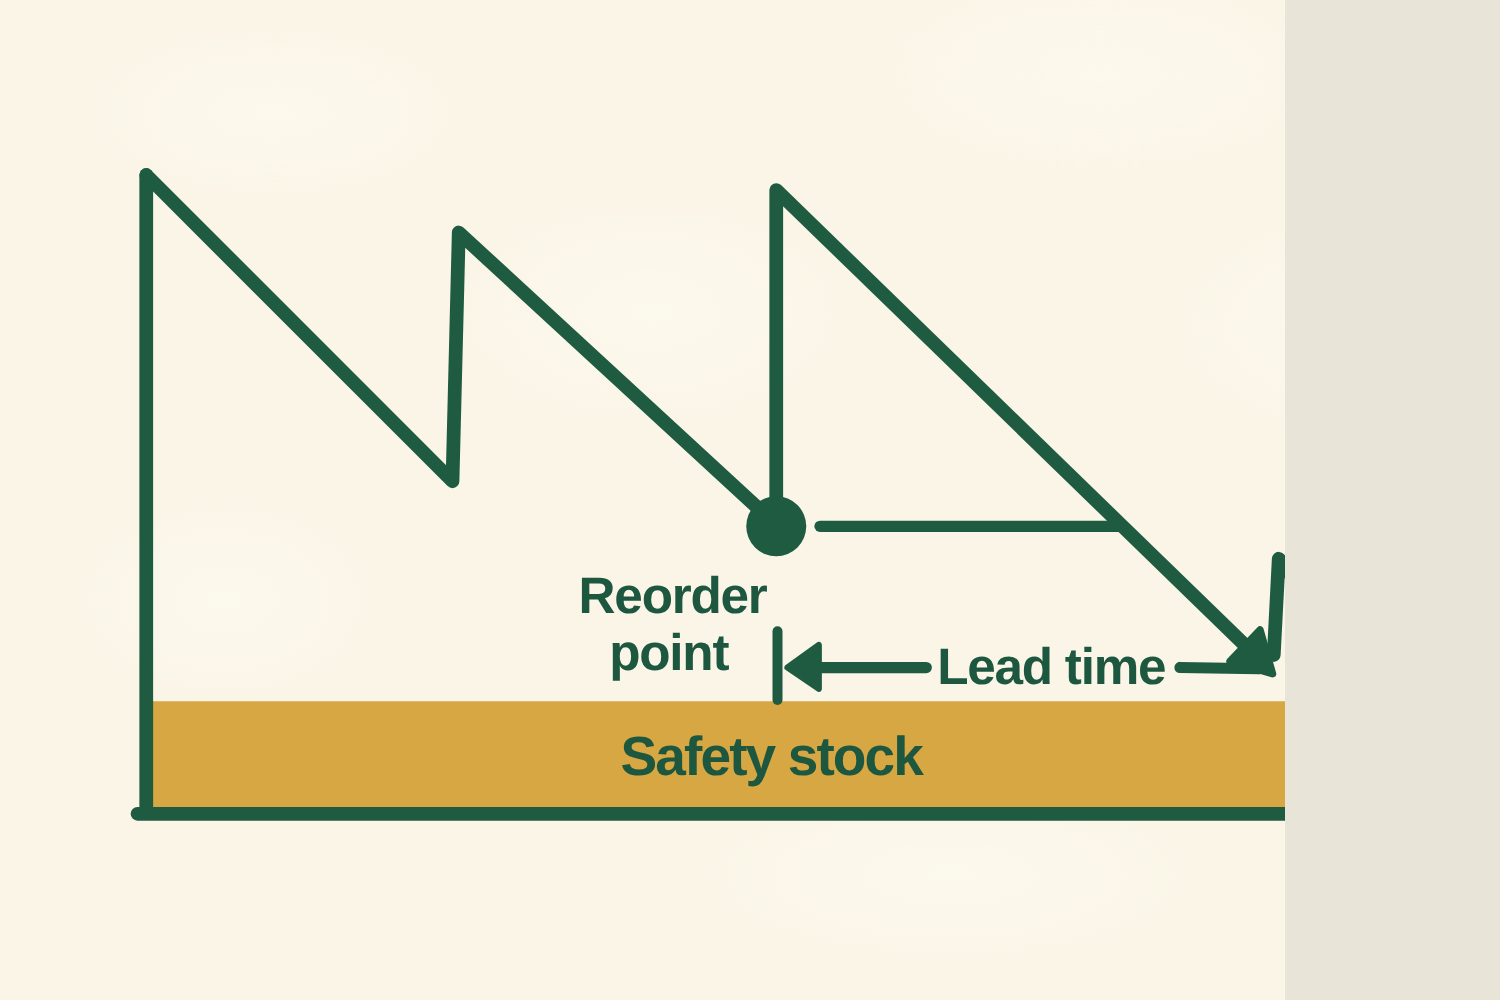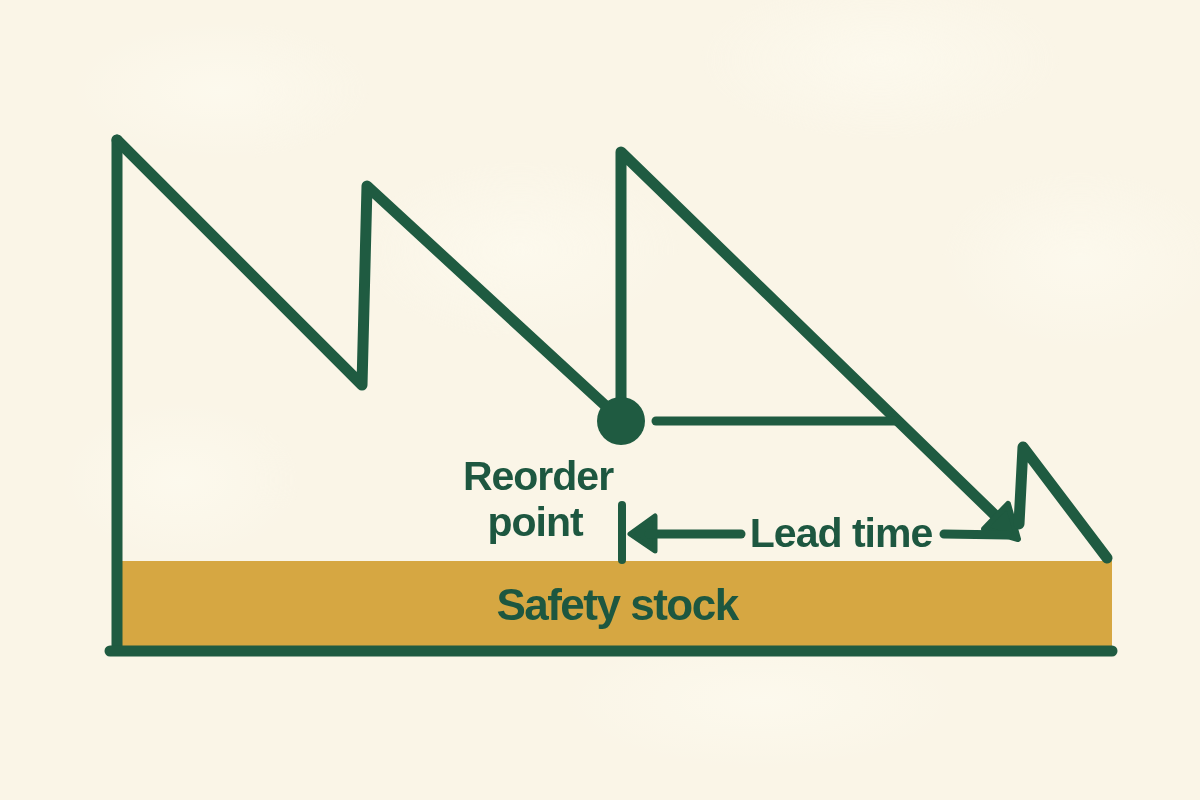--- a/index.html
+++ b/index.html
@@ -1,18 +1,18 @@
 <!DOCTYPE html>
 <html><head>
 <meta charset="utf-8">
 <style>
   html, body { margin: 0; padding: 0; background: #e8e4d8; }
   .stage {
     position: relative;
-    width: 1200px;
+    width: 1028px;
     height: 800px;
     overflow: hidden;
     font-family: "Liberation Sans", sans-serif;
   }
   svg { display: block; }
   .lbl {
     font-family: "Liberation Sans", sans-serif;
     font-weight: 700;
     letter-spacing: -1px;
   }

